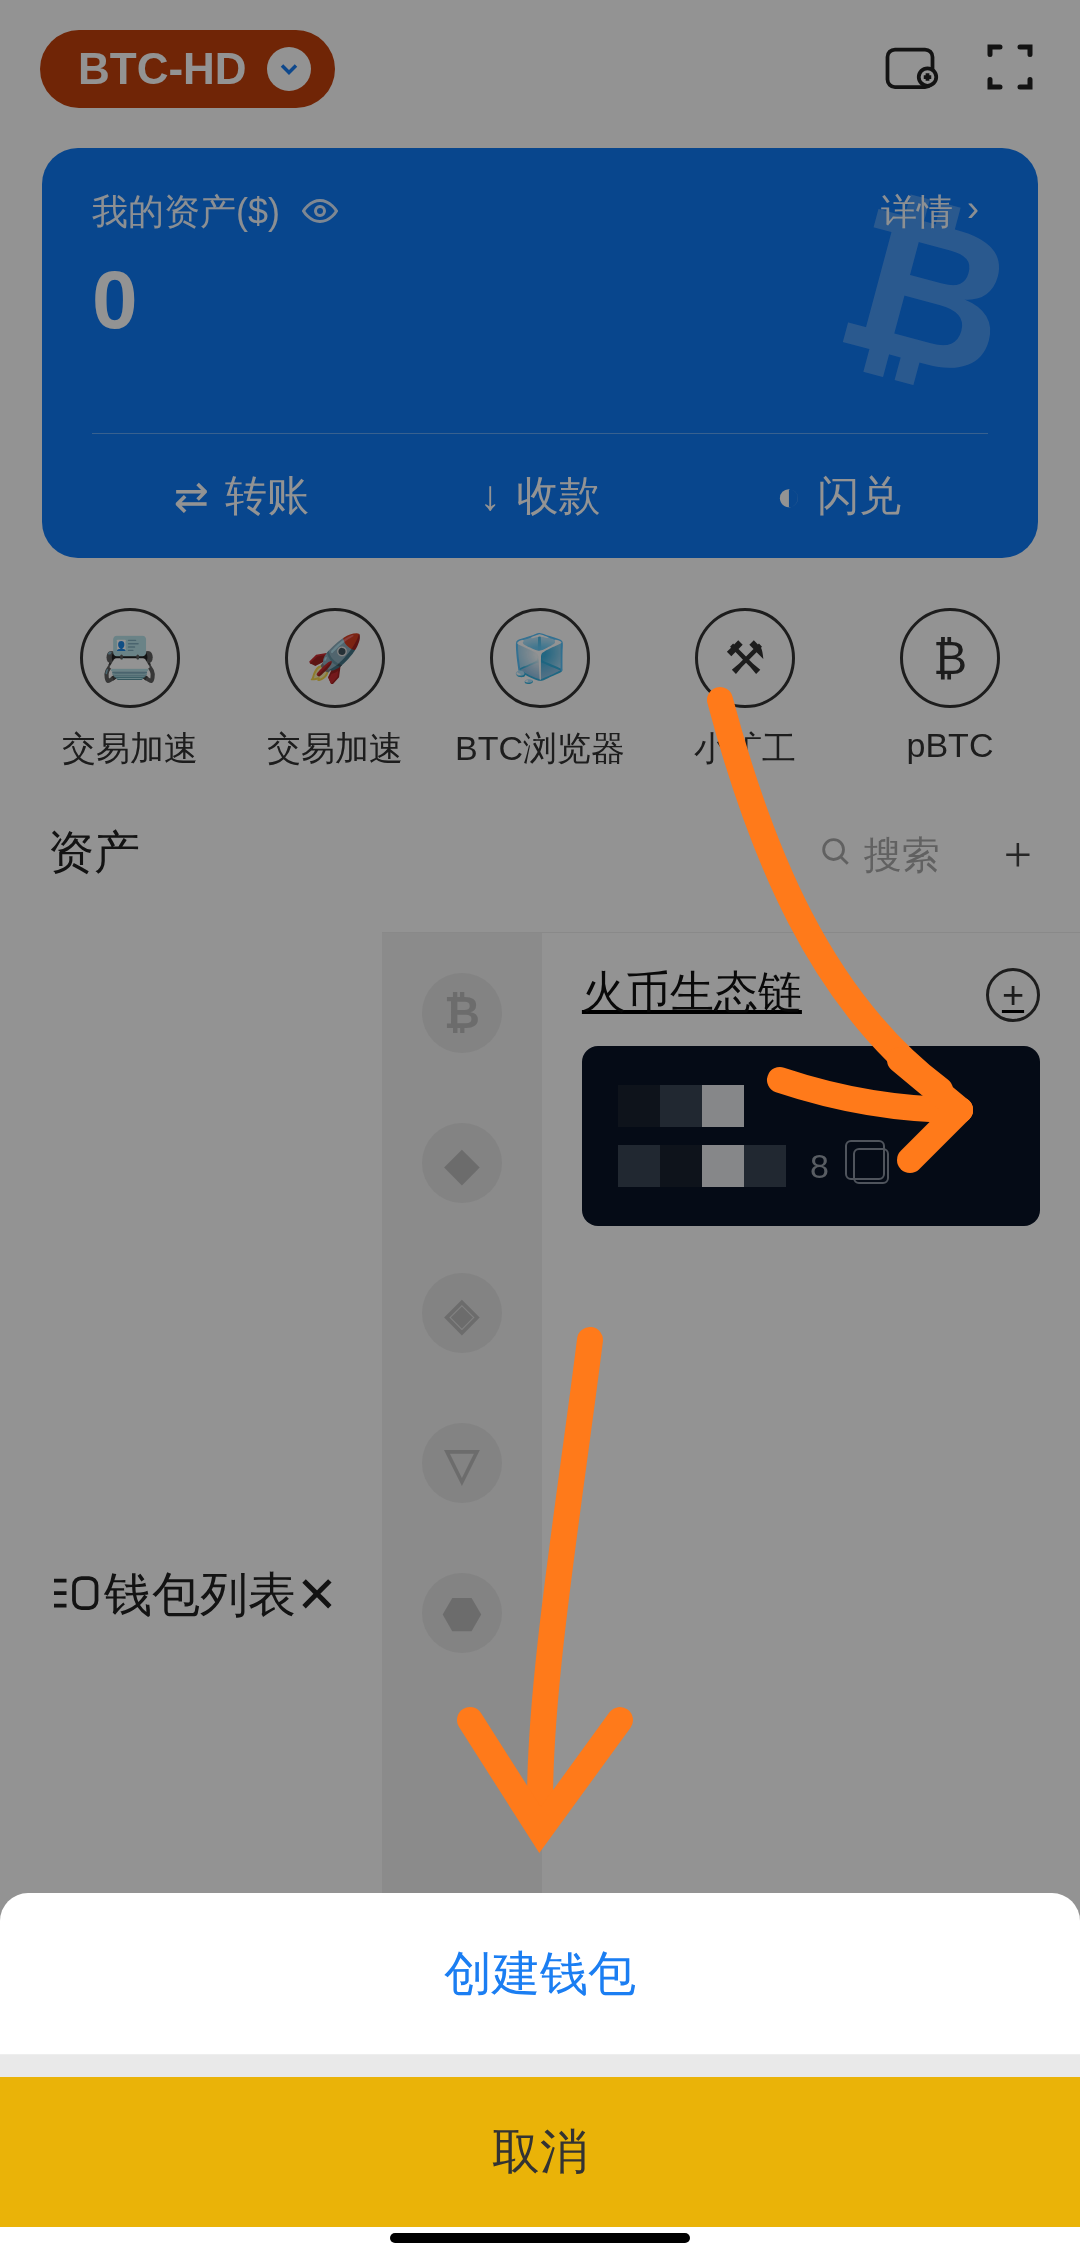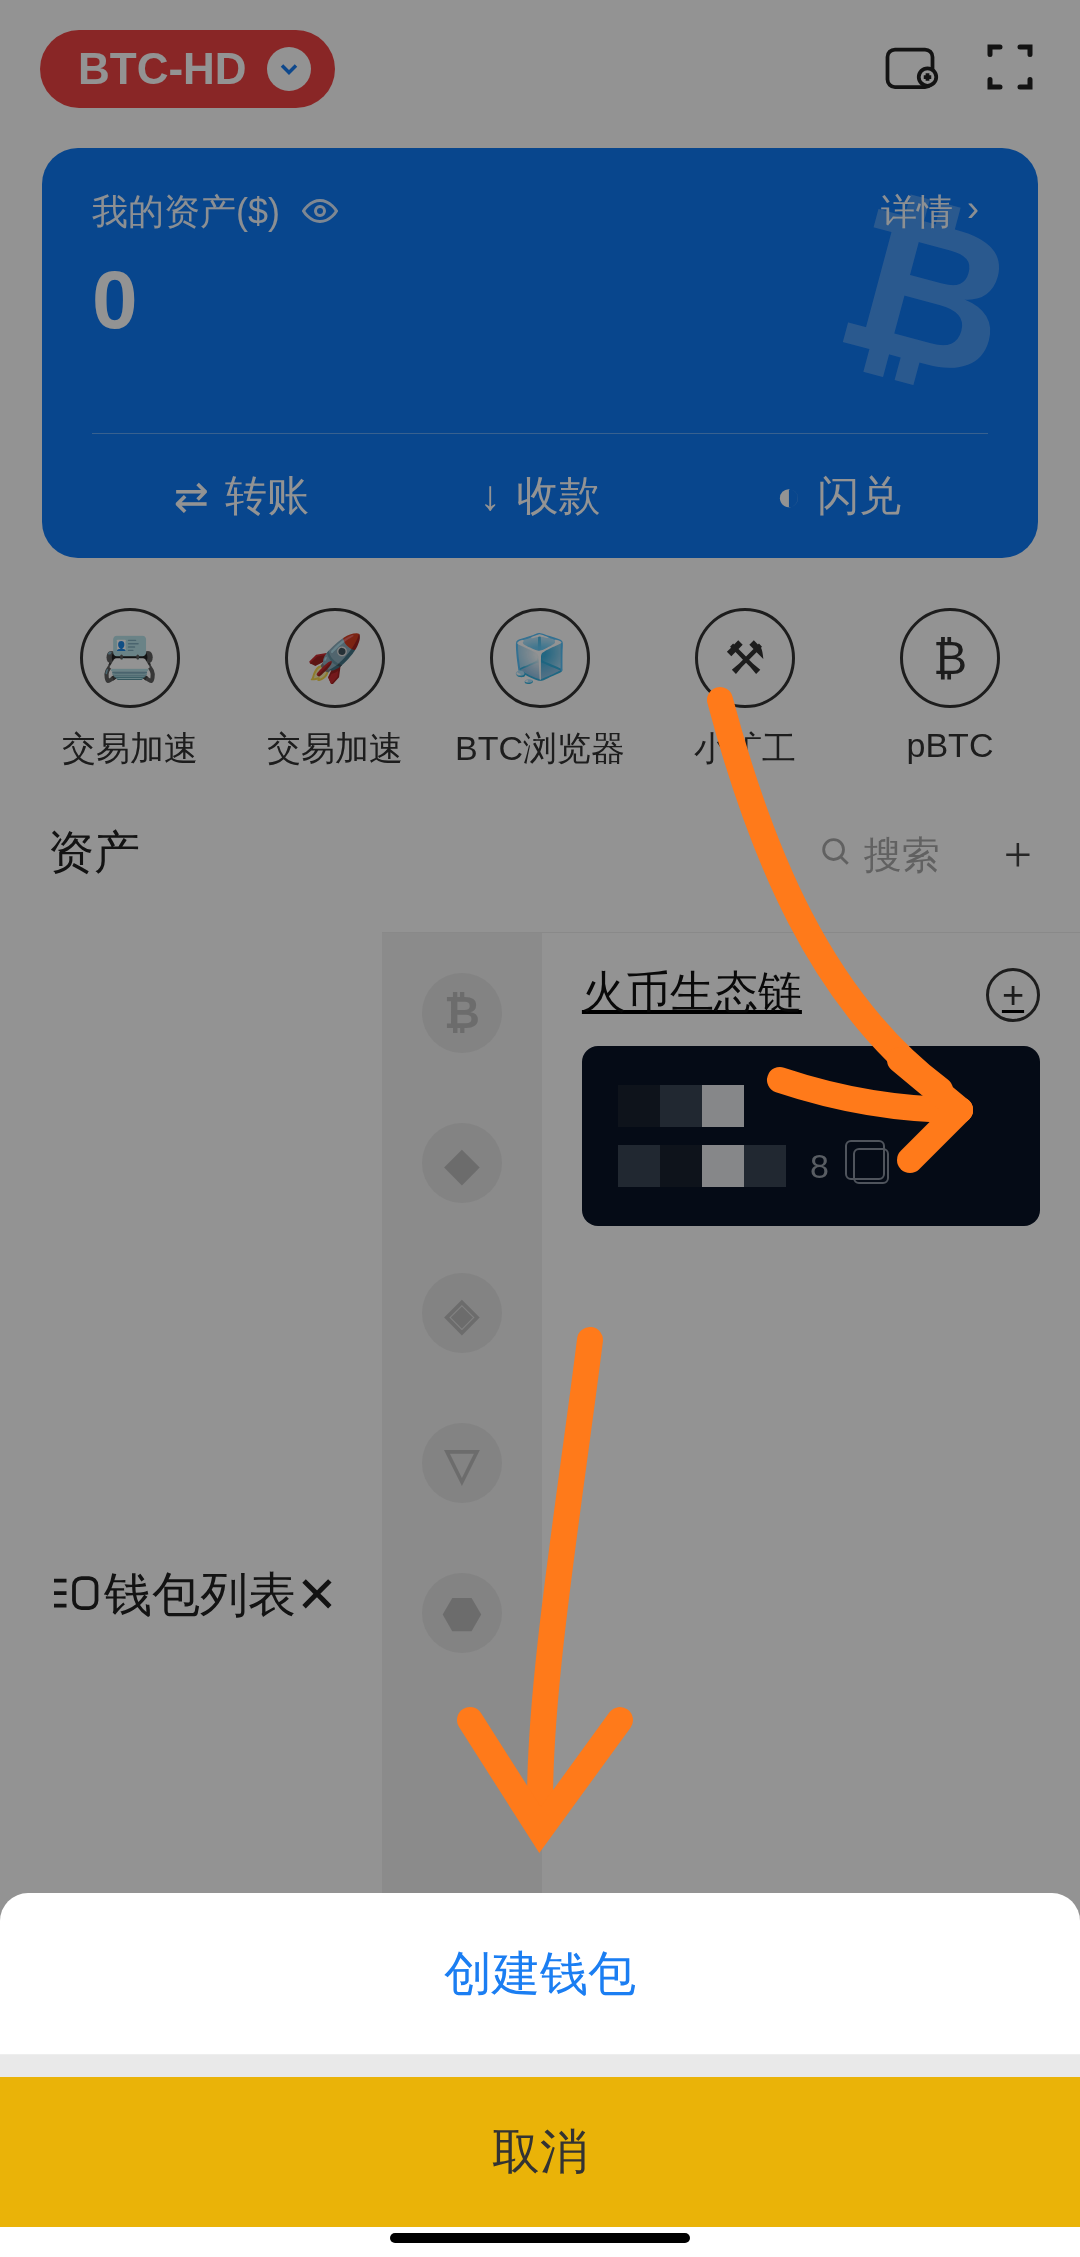--- a/index.html
+++ b/index.html
@@ -18,21 +18,21 @@
     inset: 0;
     background: #ffffff;
   }
   .top-bar {
     display: flex;
     align-items: center;
     justify-content: space-between;
     padding: 30px 40px 10px 40px;
   }
   .wallet-pill {
-    background: #ef4444;
+    background: #c2410c;
     color: #fff;
     border-radius: 60px;
     padding: 14px 24px 14px 38px;
     font-size: 44px;
     font-weight: 600;
     display: flex;
     align-items: center;
     gap: 20px;
   }
   .wallet-pill .chev {

